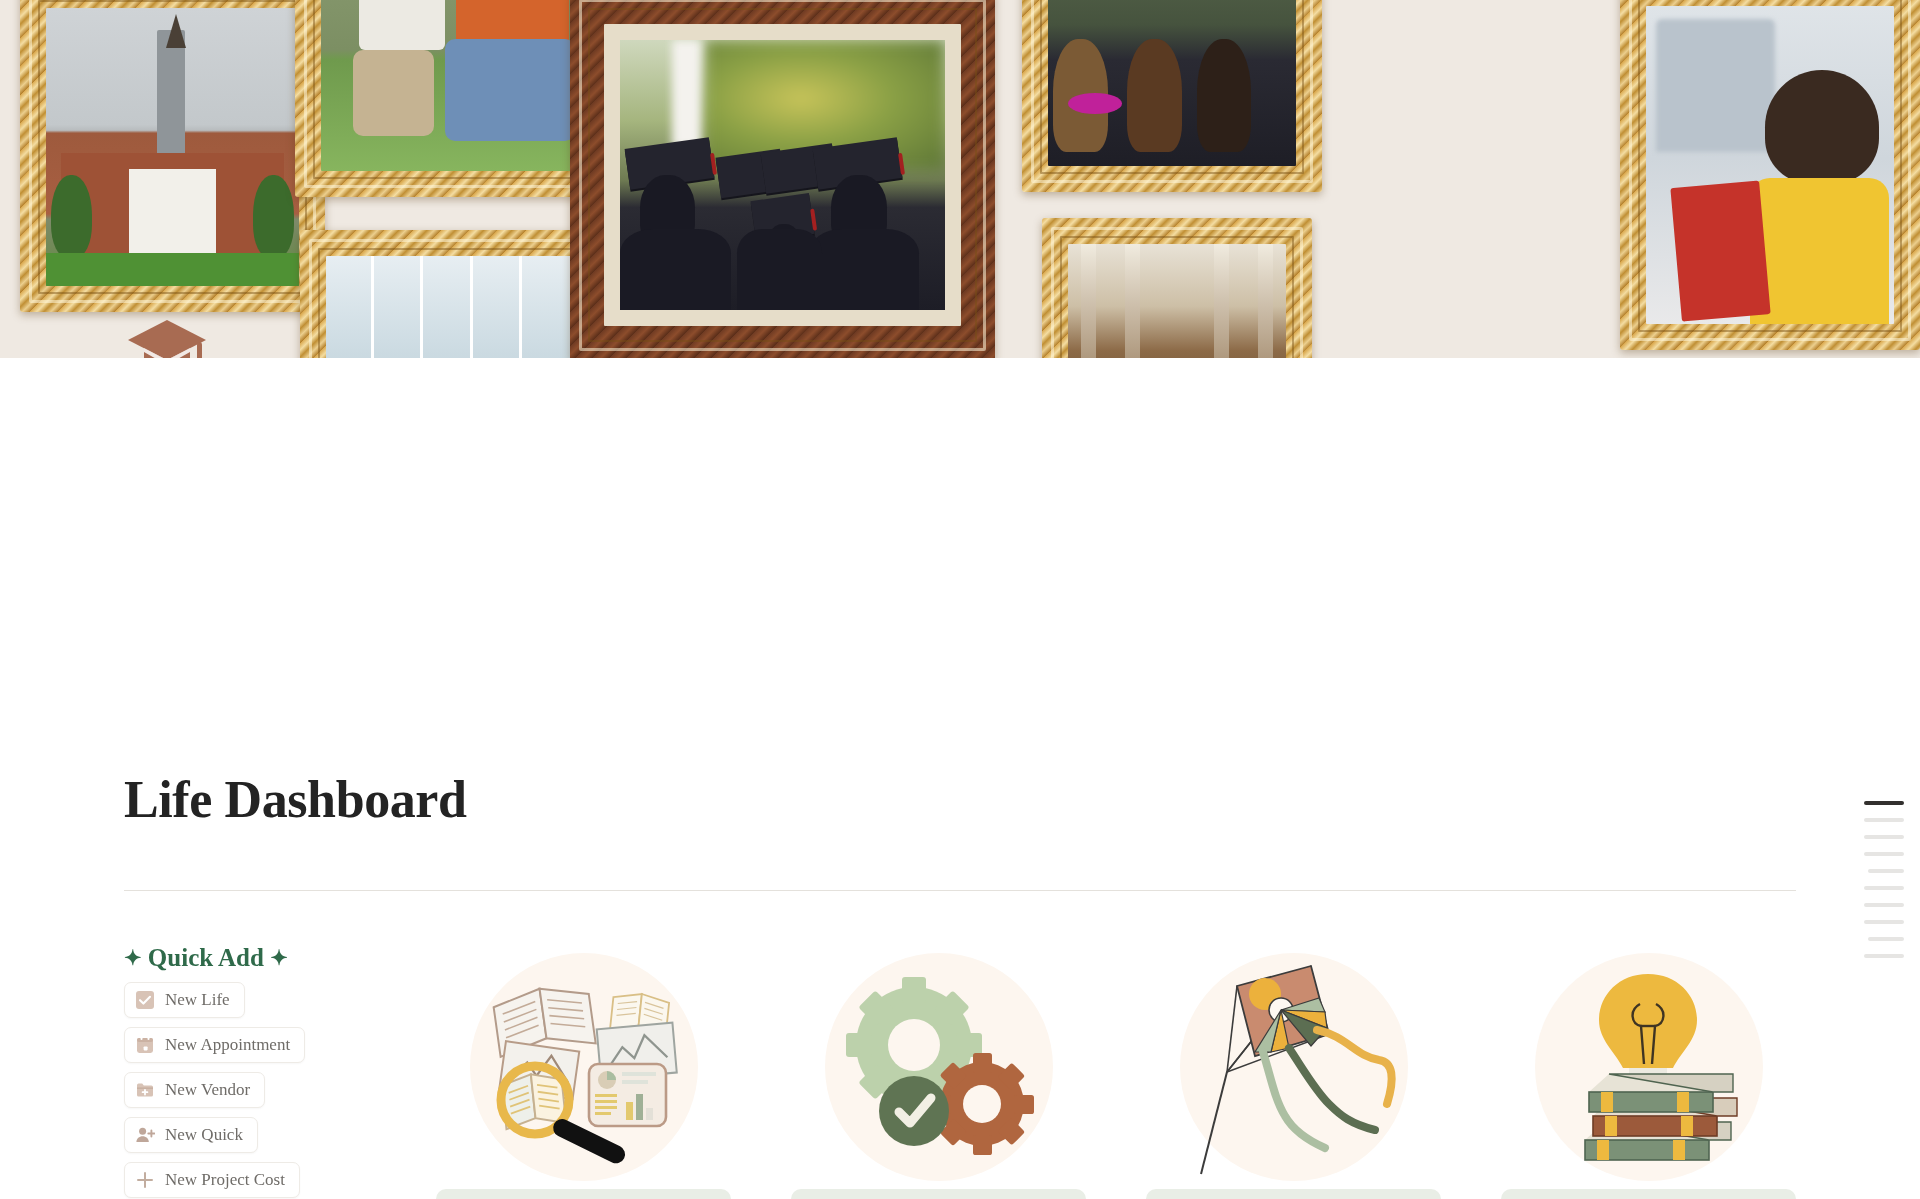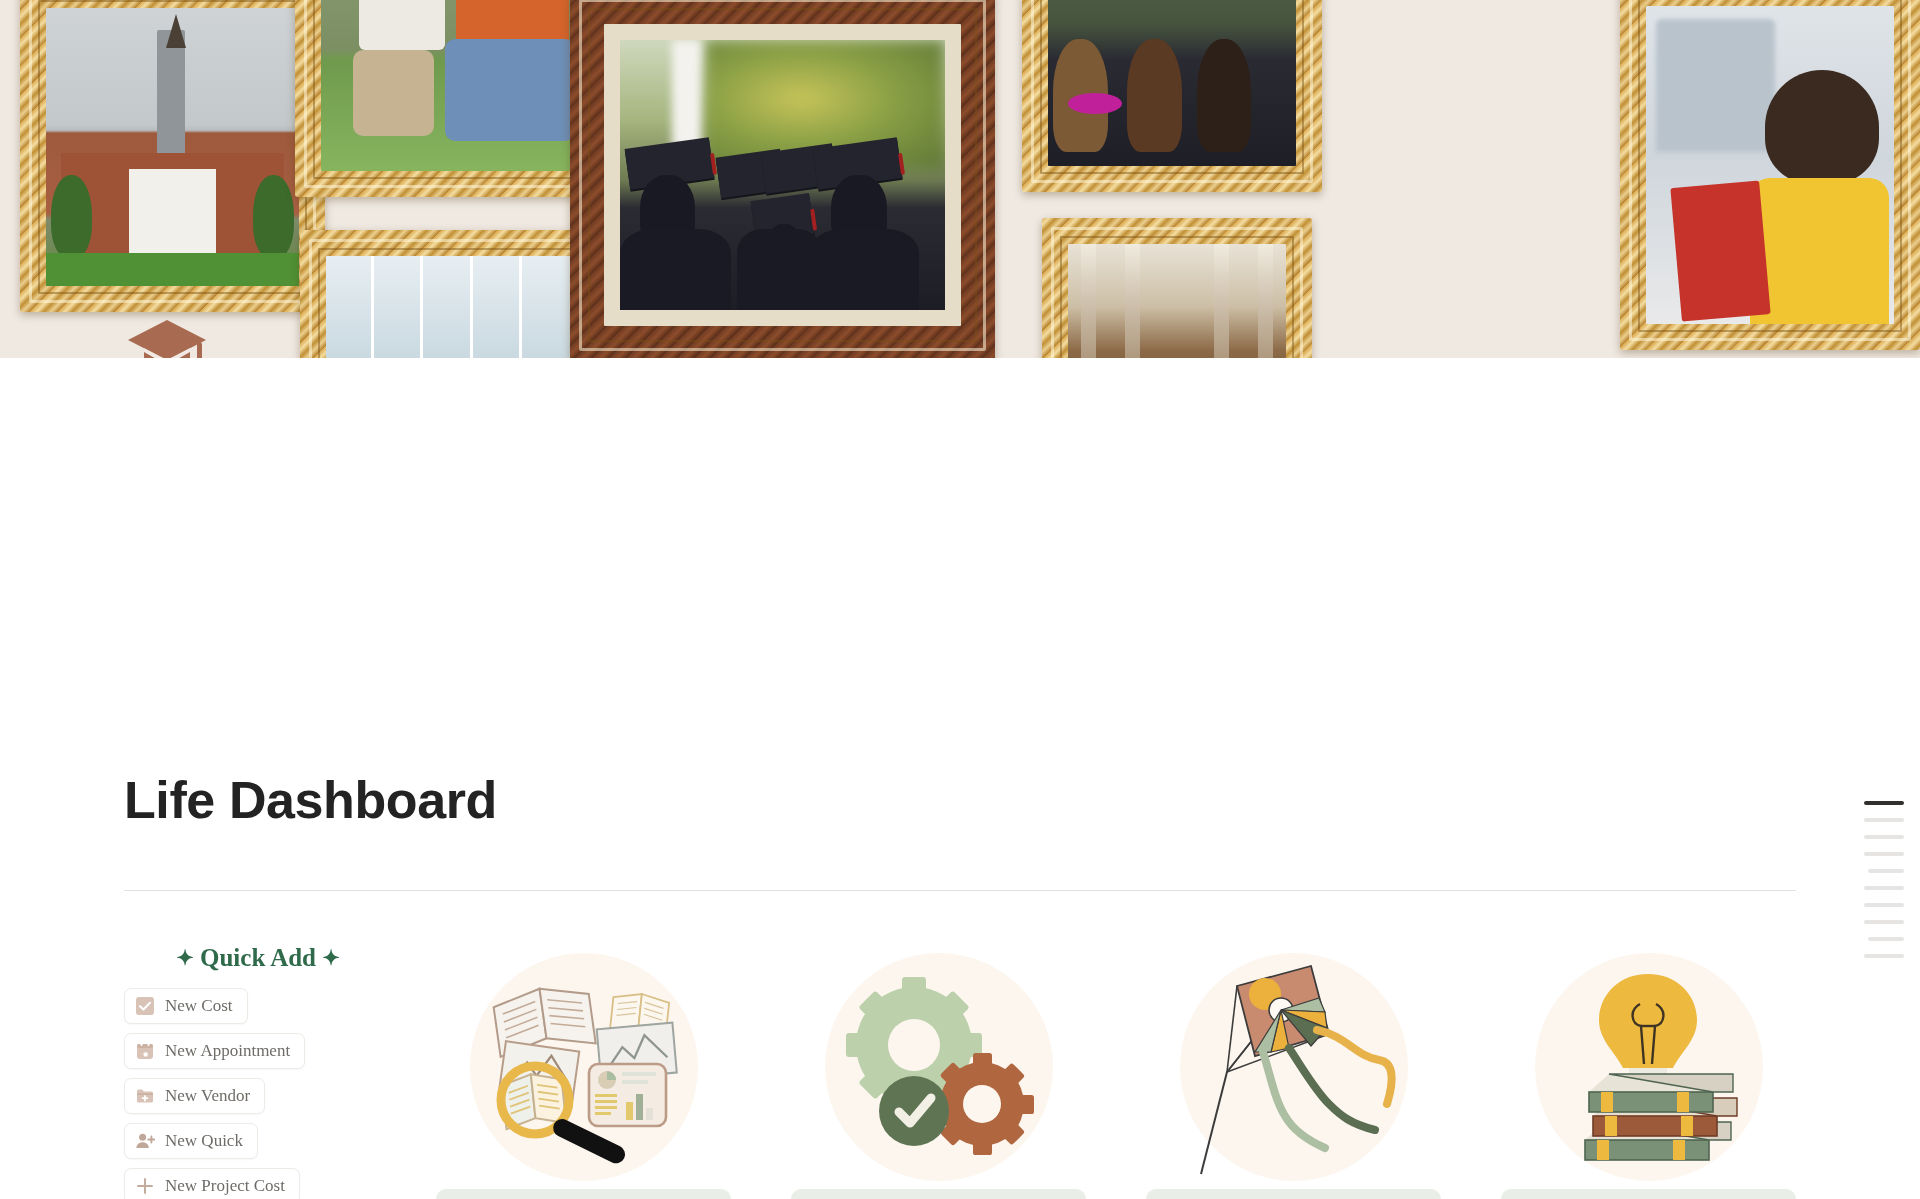--- a/index.html
+++ b/index.html
@@ -189,21 +189,21 @@
     width:82px; height:66px; z-index: 6;
   }
 
   
   .page {
     position:relative;
     padding: 0 0 0 0;
   }
   .title {
     position:absolute; left:124px; top:412px;
-    font-family: Liberation Sans, sans-serif;
+    font-family: Liberation Serif, serif;
     font-size: 52px; font-weight: bold;
     color:#232323; letter-spacing:-0.4px;
   }
   .divider {
     position:absolute; left:124px; top:532px;
     width: 1672px; height:1px;
     background:#e4e1dc;
   }
 
   
@@ -217,22 +217,22 @@
   .toc span.w2 { width:36px; }
   .toc span.active { background:#32302e; height:4px; width:40px; }
 
   
   .quickadd {
     position:absolute; left:124px; top:586px; width:268px;
   }
   .qa-title {
     font-family:"Liberation Serif", serif;
     font-size:25px; font-weight:bold;
-    color:#2f6a4a; text-align:center;
-    margin-bottom:16px;
+    color:#2f6a4a; text-align:left;
+    margin-bottom:10px;
     white-space:nowrap;
   }
   .qa-diamond { color:#2f6a4a; font-size:21px; vertical-align:1px; }
   .qa-btn {
     display:flex; align-items:center; gap:10px;
     background:#ffffff;
     border:1px solid #eeebe6;
     border-radius:7px;
     padding:7px 14px 7px 10px;
     margin-bottom:9px;
@@ -388,21 +388,21 @@
       <span class="qa-diamond">✦</span>
       <span>Quick Add</span>
       <span class="qa-diamond">✦</span>
     </div>
 
     <div class="qa-btn">
       <svg class="qa-ico" viewBox="0 0 20 20">
         <rect x="1" y="1" width="18" height="18" rx="3" fill="#d8c3b6"></rect>
         <path d="M5 10.2 L8.4 13.6 L15 6.8" stroke="#ffffff" stroke-width="2.1" fill="none" stroke-linecap="round" stroke-linejoin="round"></path>
       </svg>
-      <span class="lbl">New Cost</span>
+      <span class="lbl">New Life</span>
     </div>
 
     <div class="qa-btn">
       <svg class="qa-ico" viewBox="0 0 20 20">
         <rect x="2" y="3" width="16" height="15" rx="2.4" fill="#d8c3b6"></rect>
         <rect x="2" y="3" width="16" height="4" rx="2" fill="#cbb2a3"></rect>
         <rect x="5.5" y="1" width="2" height="4" rx="1" fill="#ffffff"></rect>
         <rect x="12.5" y="1" width="2" height="4" rx="1" fill="#ffffff"></rect>
         <rect x="8.6" y="11.4" width="4" height="4" rx="0.8" fill="#ffffff"></rect>
       </svg>

